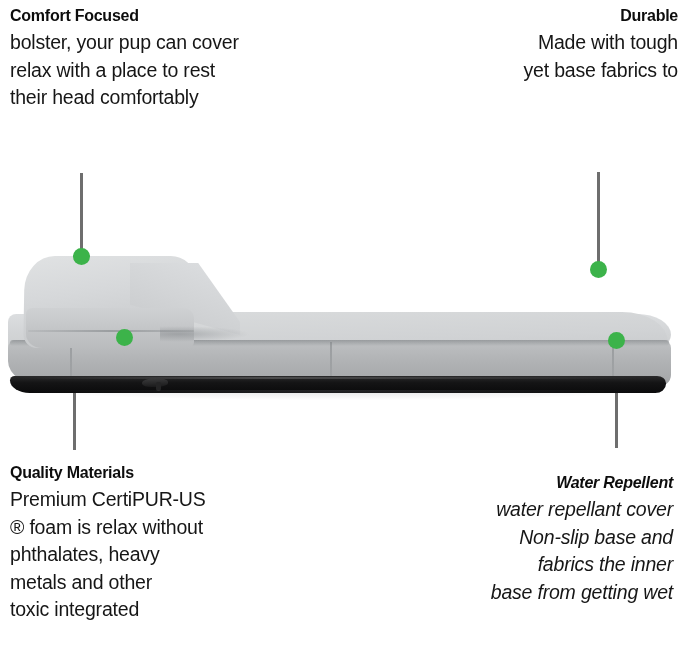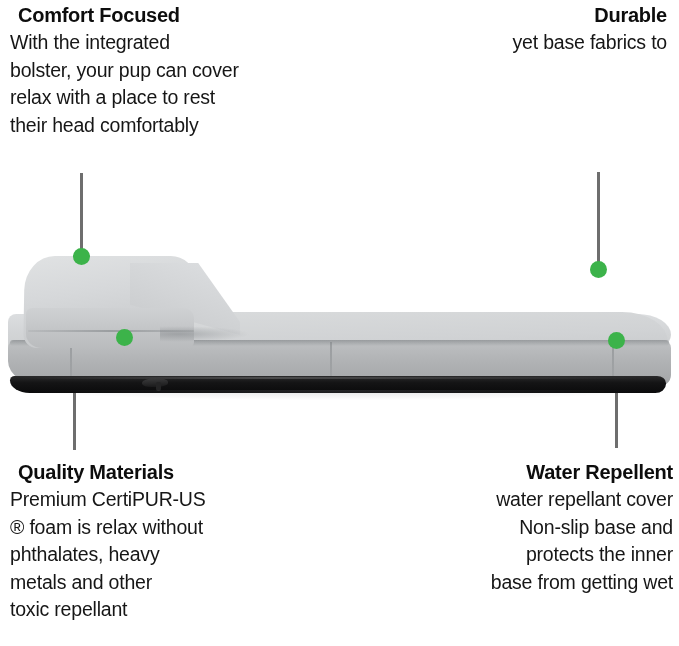--- a/index.html
+++ b/index.html
@@ -16,45 +16,44 @@
     position:relative;
     width:679px; height:646px;
     background:#ffffff;
     overflow:hidden;
   }
 
   
   .feature { position:absolute; }
 
   .feature-title {
-    font-size:20px;
+    font-size:16px;
     font-weight:700;
     color:#0d0d0d;
     line-height:27px;
     letter-spacing:-0.25px;
     white-space:nowrap;
-    margin-left:8px;
   }
 
   .feature-body {
     font-size:19.5px;
     font-weight:400;
     color:#161616;
     line-height:27.5px;
     letter-spacing:-0.2px;
   }
   .feature-body .ln { display:block; white-space:nowrap; }
 
   .align-left  { text-align:left; }
   .align-right { text-align:right; }
 
   #feat-comfort   { left:10px;  top:2px;   width:330px; }
-  #feat-durable   { right:12px;  top:2px;   width:330px; }
+  #feat-durable   { right:1px;  top:2px;   width:330px; }
   #feat-quality   { left:10px;  top:459px; width:330px; }
-  #feat-water     { right:6px;  top:459px; width:330px; }
+  #feat-water     { right:6px;  top:469px; width:330px;font-style:italic; }
 
   
   .leader {
     position:absolute;
     background:#6e6e6e;
   }
   .leader-v { width:3px; }
   .leader-h { height:3px; }
 
   
@@ -219,51 +218,51 @@
   }
 </style>
 </head>
 <body>
 
 <div id="infographic">
 
   <div class="feature align-left" id="feat-comfort">
     <div class="feature-title">Comfort Focused</div>
     <div class="feature-body">
-      <span class="ln">With the integrated</span>
       <span class="ln">bolster, your pup can cover</span>
       <span class="ln">relax with a place to rest</span>
       <span class="ln">their head comfortably</span>
     </div>
   </div>
 
   <div class="feature align-right" id="feat-durable">
     <div class="feature-title">Durable</div>
     <div class="feature-body">
+      <span class="ln">Made with tough</span>
       <span class="ln">yet base fabrics to</span>
     </div>
   </div>
 
   <div class="feature align-left" id="feat-quality">
     <div class="feature-title">Quality Materials</div>
     <div class="feature-body">
       <span class="ln">Premium CertiPUR-US</span>
       <span class="ln">® foam is relax without</span>
       <span class="ln">phthalates, heavy</span>
       <span class="ln">metals and other</span>
-      <span class="ln">toxic repellant</span>
+      <span class="ln">toxic integrated</span>
     </div>
   </div>
 
   <div class="feature align-right" id="feat-water">
     <div class="feature-title">Water Repellent</div>
     <div class="feature-body">
       <span class="ln">water repellant cover</span>
       <span class="ln">Non-slip base and</span>
-      <span class="ln">protects the inner</span>
+      <span class="ln">fabrics the inner</span>
       <span class="ln">base from getting wet</span>
     </div>
   </div>
 
   <div class="leader leader-v" style="left:80px; top:173px; height:82px;"></div>
 
   <div class="leader leader-v" style="left:597px; top:172px; height:97px;"></div>
 
   <div class="leader leader-h" style="left:73px; top:336px; width:52px;"></div>
   <div class="leader leader-v" style="left:73px; top:336px; height:114px;"></div>

